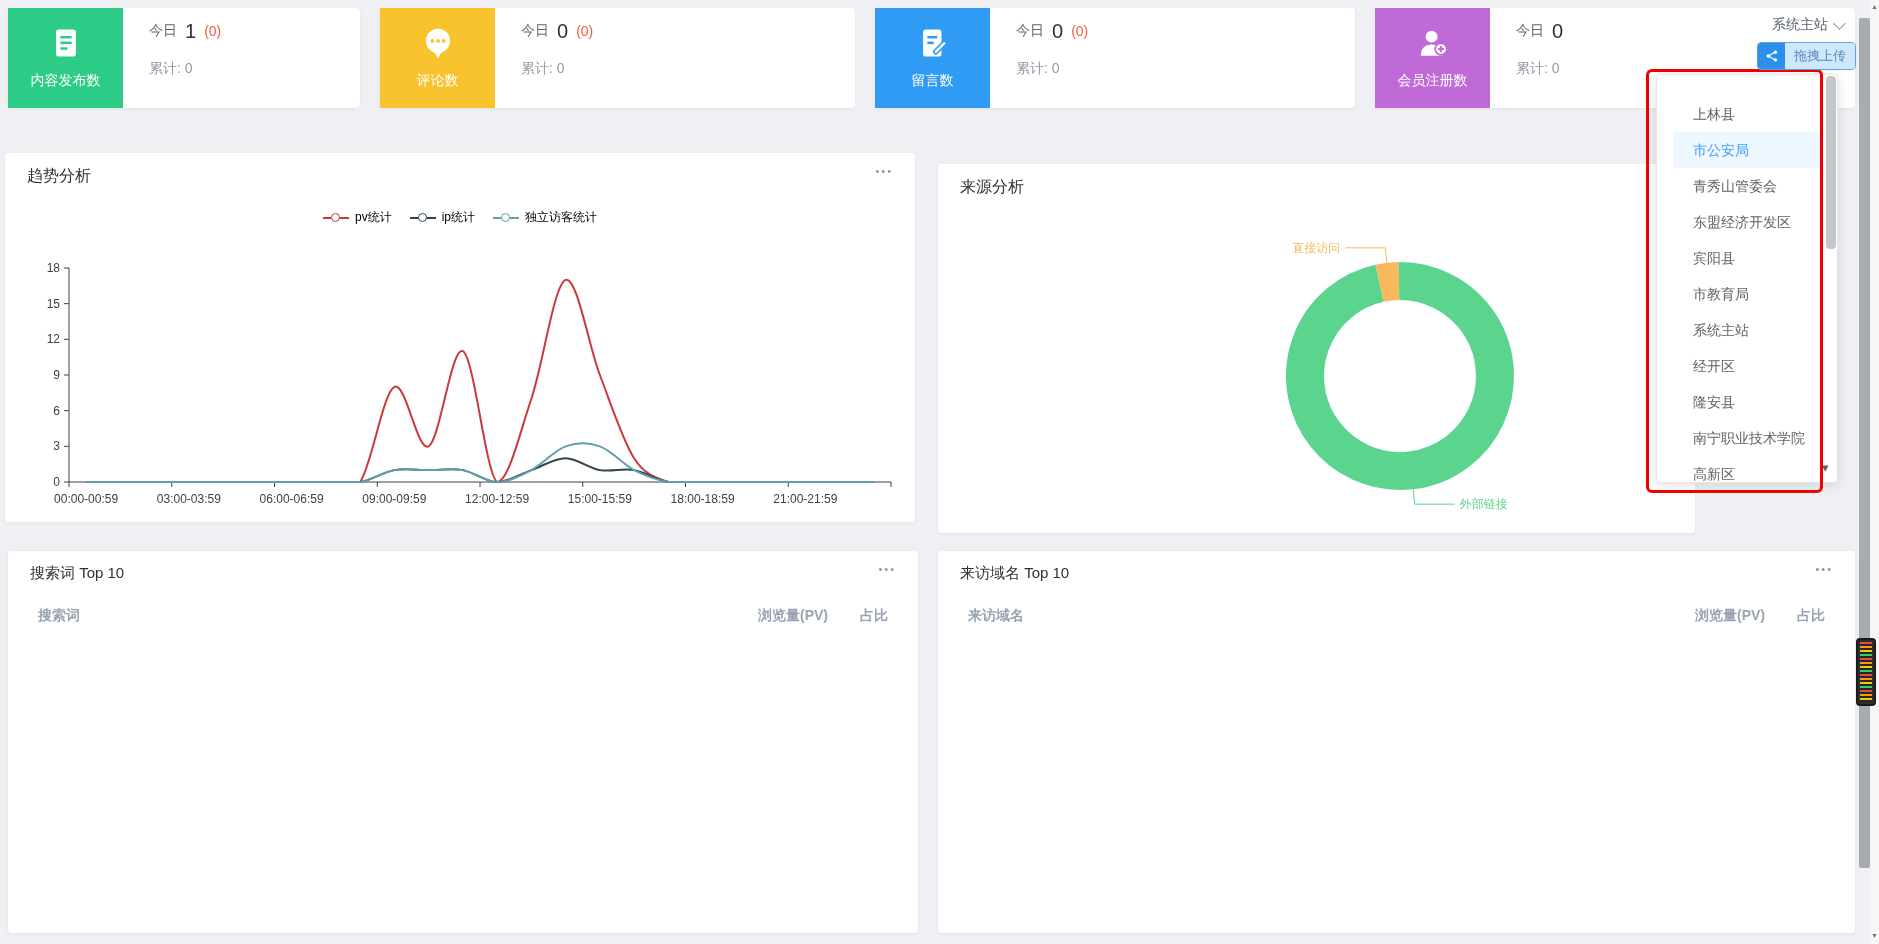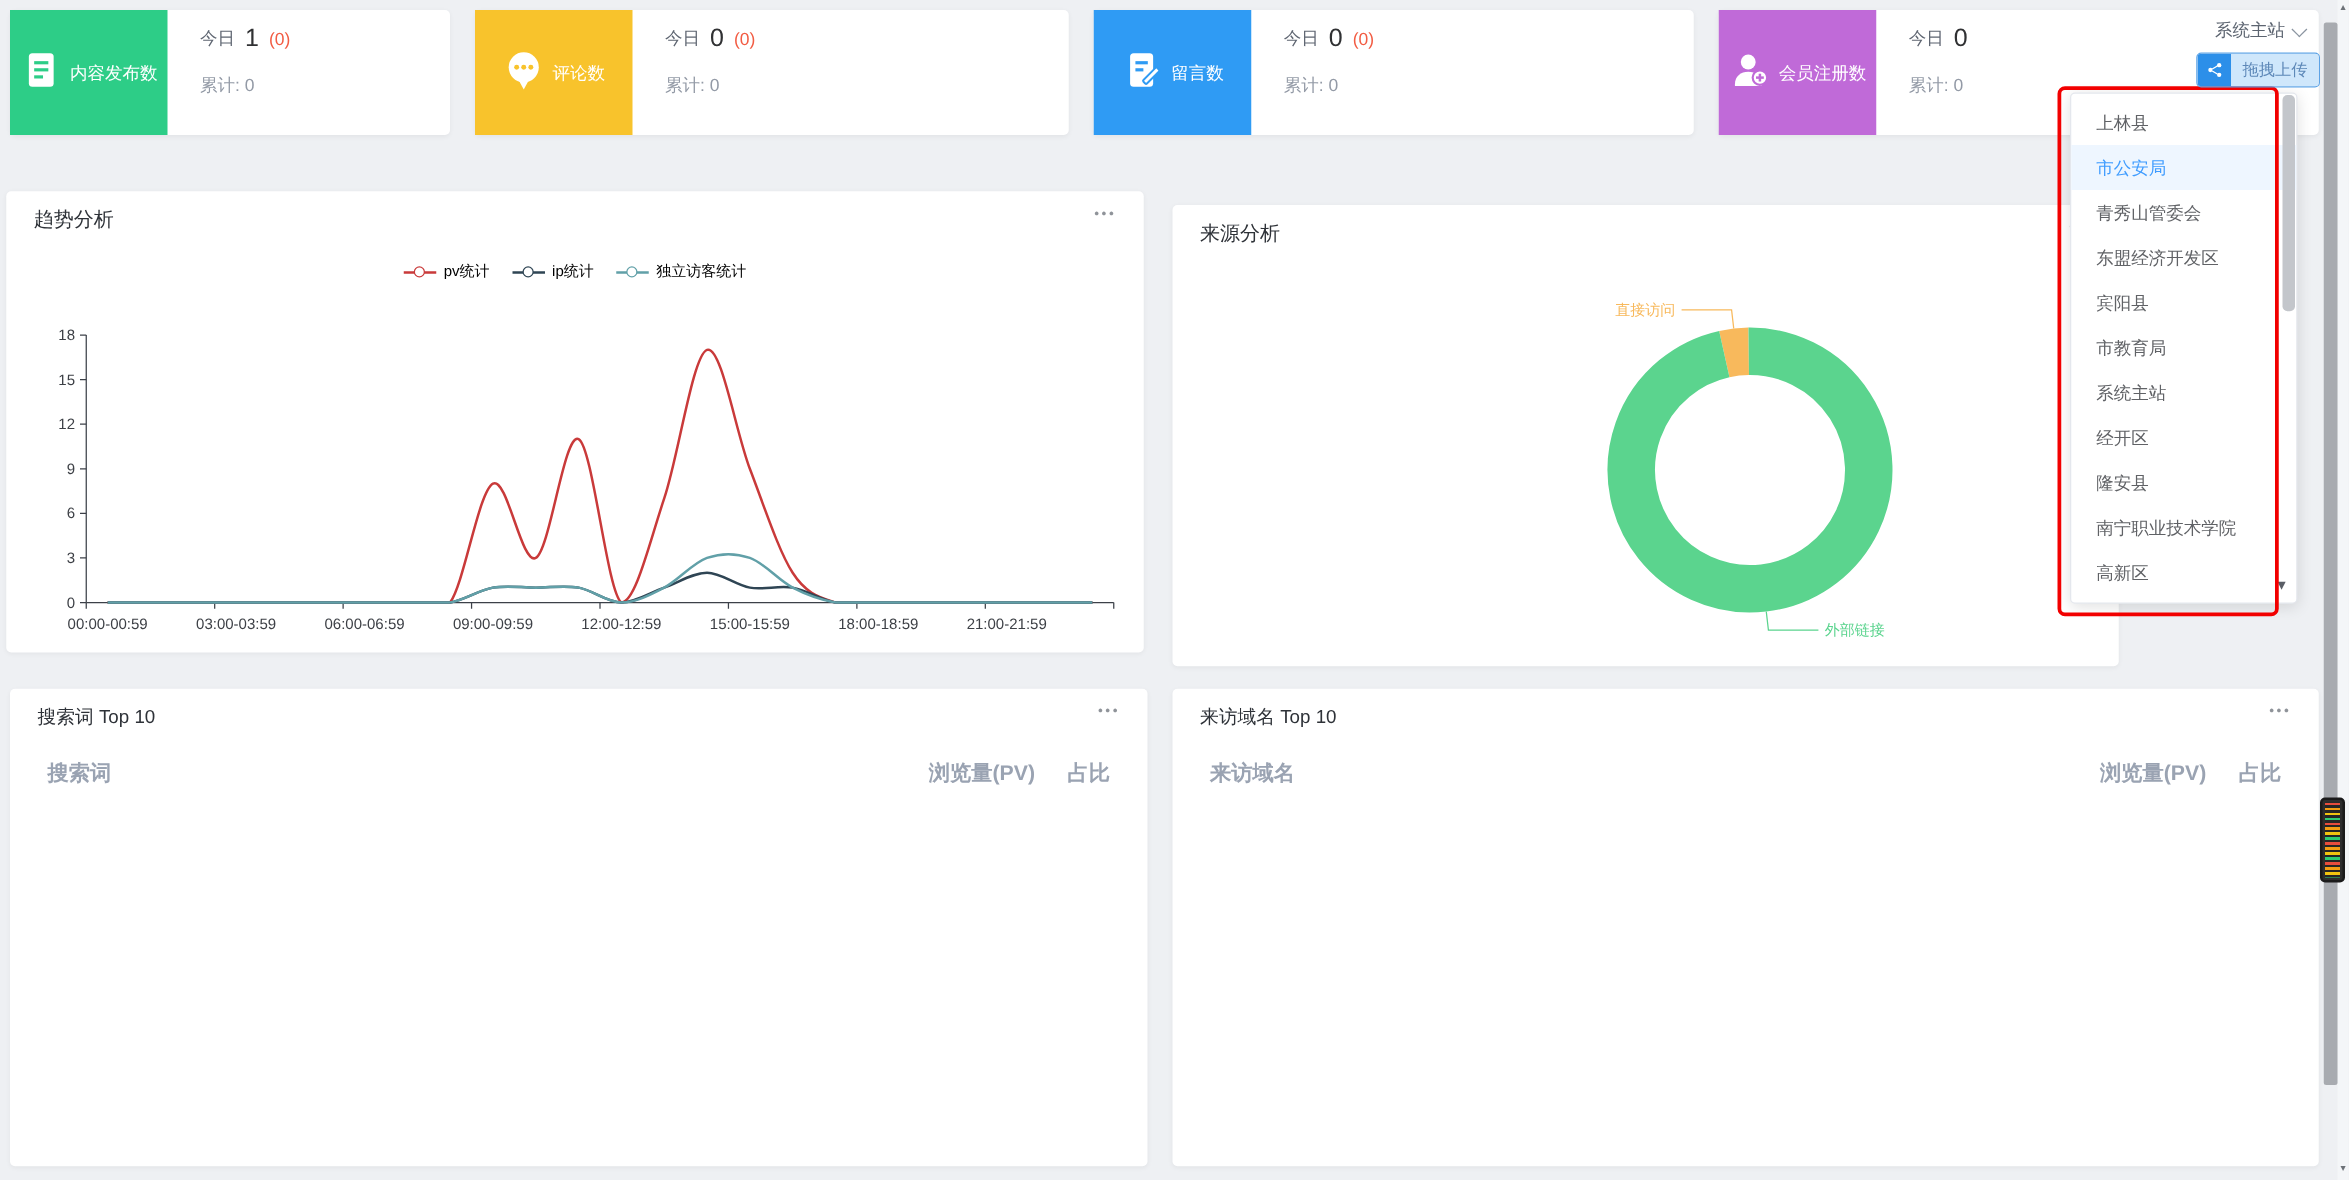--- a/index.html
+++ b/index.html
@@ -7,59 +7,59 @@
     width:1879px;height:944px;position:relative;overflow:hidden;
     background:#eef0f3;
     font-family:"Liberation Sans","DejaVu Sans",sans-serif;
     color:#303133;
   }
   .card{position:absolute;background:#fff;border-radius:4px;box-shadow:0 1px 4px rgba(0,0,0,.05)}
   
   #stat-row{position:absolute;left:8px;top:8px;width:1847px;height:100px;
     display:grid;grid-template-columns:352px 475px 480px 480px;gap:20px}
   .stat-card{position:relative;background:#fff;border-radius:4px;box-shadow:0 1px 4px rgba(0,0,0,.05);display:flex}
-  .stat-tile{width:126px;height:100px;flex:0 0 auto;display:flex;flex-direction:row;
+  .stat-tile{width:115px;height:100px;flex:0 0 auto;display:flex;flex-direction:column;
     align-items:center;justify-content:center;gap:6px}
   .stat-tile .tile-label{color:#fff;font-size:14px;margin-top:2px}
   .stat-body{padding:12px 0 0 26px;font-size:14px}
   .stat-line1{display:flex;align-items:center;gap:8px;height:22px}
   .stat-today-label{color:#5f6672}
   .stat-today-value{color:#303133;font-size:20px}
   .stat-delta{color:#f25c43}
   .stat-line2{margin-top:18px;color:#939aa6}
   
   .card-title{position:absolute;left:22px;top:13px;font-size:16px;color:#2e3238}
   .more-dots{position:absolute;right:22px;top:12px;color:#8f9399;font-size:11px;letter-spacing:2px;cursor:pointer}
   
   #trend-legend{position:absolute;left:0;top:56px;width:100%;display:flex;justify-content:center;gap:18px}
   .legend-item{display:flex;align-items:center;gap:6px;font-size:12px;color:#000000;cursor:pointer}
   .legend-sym{position:relative;width:26px;height:8px}
   .legend-sym .ln{position:absolute;left:0;top:3px;width:26px;height:2px}
   .legend-sym .ring{position:absolute;left:8px;top:-1px;width:7px;height:7px;border-radius:50%;background:#fff;border:1.5px solid #000}
   
   .tbl-head{position:absolute;left:0;top:56px;width:100%;box-sizing:border-box;
-    padding:0 30px;display:flex;font-size:17px;font-weight:600;color:#9aa3b2}
+    padding:0 30px;display:flex;font-size:14px;font-weight:600;color:#9aa3b2}
   .tbl-col1{flex:1;text-align:left}
   .tbl-col2{width:260px;text-align:right}
   .tbl-col3{width:60px;text-align:right}
   
   #site-switcher{position:absolute;left:1772px;top:16px;display:flex;align-items:center;gap:7px;
     font-size:14px;color:#5c6470;cursor:pointer;z-index:30}
   .chevron{width:8px;height:8px;border-right:1.5px solid #8b95a1;border-bottom:1.5px solid #8b95a1;
     transform:rotate(45deg);margin-top:-4px}
   #upload-btn{position:absolute;left:1757px;top:42px;width:97px;height:26px;z-index:45;
     display:flex;border:1px solid #5ca3e6;border-radius:4px;overflow:hidden;cursor:pointer}
   #upload-btn .btn-icon{width:27px;background:#2c8fe9;display:flex;align-items:center;justify-content:center}
   #upload-btn .btn-text{flex:1;background:#cfe7fb;color:#5d88b8;font-size:13px;
     display:flex;align-items:center;justify-content:center;white-space:nowrap}
   
   #site-dropdown{position:absolute;left:1656px;top:74px;width:182px;height:409px;z-index:35;
     background:#fff;border:1px solid #e4e7ed;border-radius:4px;
     box-shadow:0 2px 12px rgba(0,0,0,.12);padding-top:5px;box-sizing:border-box}
-  #site-dropdown ul{list-style:none;margin:0;padding:0}
+  #site-dropdown ul{list-style:none;margin:16px;padding:0}
   #site-dropdown li{height:36px;line-height:36px;padding-left:20px;font-size:14px;color:#606266;cursor:pointer}
   #site-dropdown li.active{color:#3f9cff;background:#eef6ff}
   #dropdown-scroll-thumb{position:absolute;left:1826px;top:76px;width:10px;height:173px;
     background:#c3c6cb;border-radius:4px;z-index:36;cursor:pointer}
   #dropdown-arrow{position:absolute;left:1822px;top:460px;z-index:37;color:#5a5e66;font-size:13px;cursor:pointer}
   #red-annotation{position:absolute;left:1646px;top:69px;width:171px;height:418px;z-index:40;
     border:3px solid #f20000;border-radius:6px;pointer-events:none}
   
   #page-scroll-thumb{position:absolute;left:1859px;top:18px;width:11px;height:850px;
     background:#a8abb0;border-radius:2px;z-index:50;cursor:pointer}

